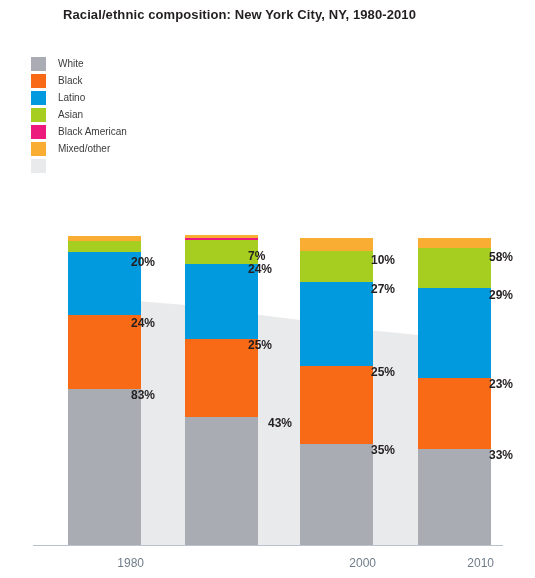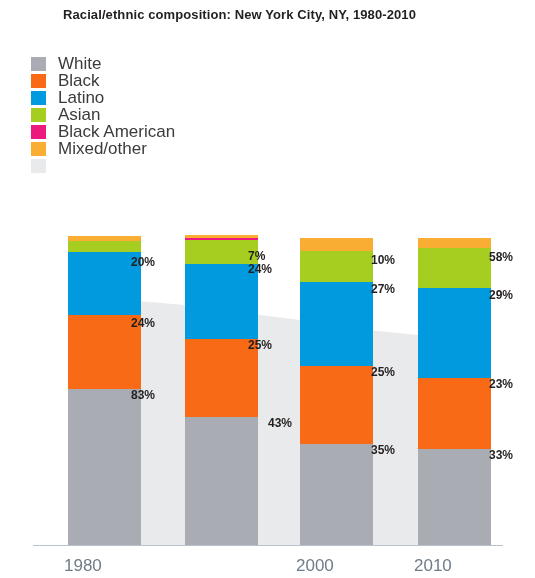--- a/index.html
+++ b/index.html
@@ -46,21 +46,21 @@
     align-items: center;
     height: 17px;
   }
   .legend-swatch {
     width: 15px;
     height: 14px;
     flex: 0 0 auto;
   }
   .legend-label {
     margin-left: 12px;
-    font-size: 17px;
+    font-size: 10px;
     color: #3b3b3b;
     line-height: 17px;
     white-space: nowrap;
   }
 
   
   .plot {
     position: absolute;
     left: 0;
     top: 0;
@@ -85,23 +85,23 @@
   .seg-label {
     position: absolute;
     font-size: 12px;
     font-weight: bold;
     color: #231f20;
     white-space: nowrap;
   }
 
   .x-label {
     position: absolute;
-    font-size: 17px;
+    font-size: 12px;
     color: #6f7c89;
-    text-align: left;
+    text-align: right;
     width: 80px;
   }
 </style>
 </head>
 <body>
 
 <div id="chart-root">
 
   <div class="chart-title">Racial/ethnic composition: New York City, NY, 1980-2010</div>
 

